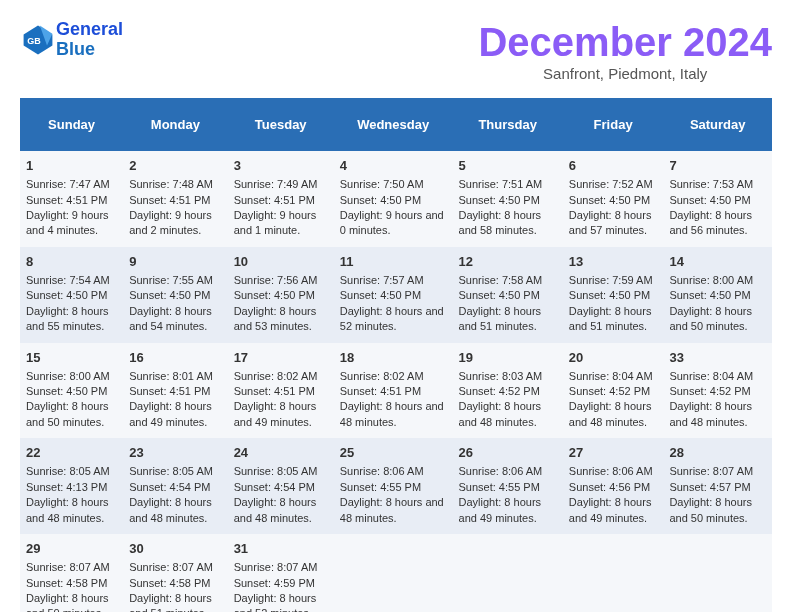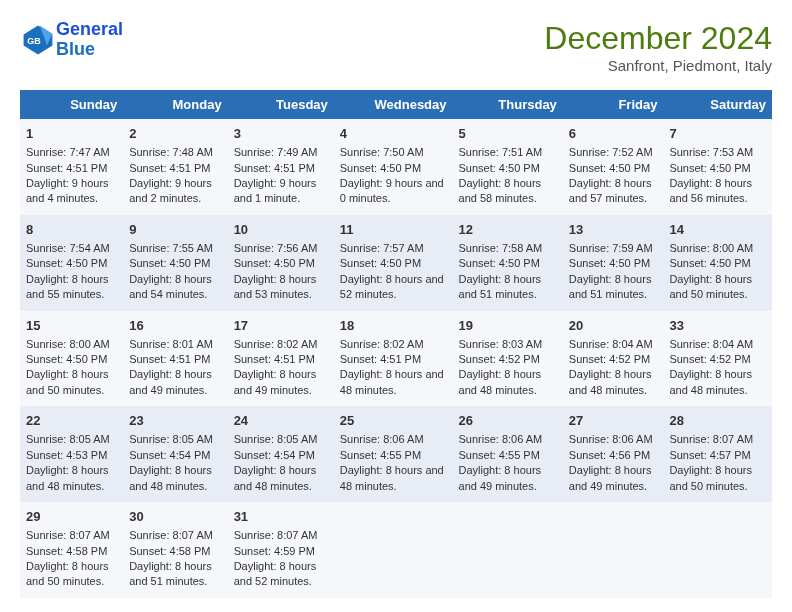--- a/index.html
+++ b/index.html
@@ -29,40 +29,41 @@
     }
     .logo-text span { color: #1d4ed8; }
     .logo-icon {
       width: 36px;
       height: 36px;
     }
     .title-block {
       text-align: right;
     }
     .main-title {
-      font-size: 32px;
-      font-weight: normal;
-      color: #4d7c0f;
+      font-size: 40px;
+      font-weight: bold;
+      color: #8b5cf6;
     }
     .subtitle {
       font-size: 15px;
       color: #555;
+      text-align: center;
     }
     table {
       width: 100%;
       border-collapse: collapse;
       font-size: 11px;
     }
     thead tr {
       background: #2a6eb5;
       color: #fff;
     }
     thead th {
-      padding: 7px 6px;
-      text-align: right;
+      padding: 19px 6px;
+      text-align: center;
       font-size: 13px;
       font-weight: bold;
     }
     tbody tr {
       vertical-align: top;
     }
     tbody tr:nth-child(odd) {
       background: #f5f7fa;
     }
     tbody tr:nth-child(even) {
@@ -136,21 +137,21 @@
       <tr>
         <td><span class="day-num">15</span><span>Sunrise: 8:00 AM</span><br><span>Sunset: 4:50 PM</span><br><span>Daylight: 8 hours and 50 minutes.</span></td>
         <td><span class="day-num">16</span><span>Sunrise: 8:01 AM</span><br><span>Sunset: 4:51 PM</span><br><span>Daylight: 8 hours and 49 minutes.</span></td>
         <td><span class="day-num">17</span><span>Sunrise: 8:02 AM</span><br><span>Sunset: 4:51 PM</span><br><span>Daylight: 8 hours and 49 minutes.</span></td>
         <td><span class="day-num">18</span><span>Sunrise: 8:02 AM</span><br><span>Sunset: 4:51 PM</span><br><span>Daylight: 8 hours and 48 minutes.</span></td>
         <td><span class="day-num">19</span><span>Sunrise: 8:03 AM</span><br><span>Sunset: 4:52 PM</span><br><span>Daylight: 8 hours and 48 minutes.</span></td>
         <td><span class="day-num">20</span><span>Sunrise: 8:04 AM</span><br><span>Sunset: 4:52 PM</span><br><span>Daylight: 8 hours and 48 minutes.</span></td>
         <td><span class="day-num">33</span><span>Sunrise: 8:04 AM</span><br><span>Sunset: 4:52 PM</span><br><span>Daylight: 8 hours and 48 minutes.</span></td>
       </tr>
       <tr>
-        <td><span class="day-num">22</span><span>Sunrise: 8:05 AM</span><br><span>Sunset: 4:53 PM</span><br><span>Daylight: 8 hours and 48 minutes.</span></td>
+        <td><span class="day-num">22</span><span>Sunrise: 8:05 AM</span><br><span>Sunset: 4:13 PM</span><br><span>Daylight: 8 hours and 48 minutes.</span></td>
         <td><span class="day-num">23</span><span>Sunrise: 8:05 AM</span><br><span>Sunset: 4:54 PM</span><br><span>Daylight: 8 hours and 48 minutes.</span></td>
         <td><span class="day-num">24</span><span>Sunrise: 8:05 AM</span><br><span>Sunset: 4:54 PM</span><br><span>Daylight: 8 hours and 48 minutes.</span></td>
         <td><span class="day-num">25</span><span>Sunrise: 8:06 AM</span><br><span>Sunset: 4:55 PM</span><br><span>Daylight: 8 hours and 48 minutes.</span></td>
         <td><span class="day-num">26</span><span>Sunrise: 8:06 AM</span><br><span>Sunset: 4:55 PM</span><br><span>Daylight: 8 hours and 49 minutes.</span></td>
         <td><span class="day-num">27</span><span>Sunrise: 8:06 AM</span><br><span>Sunset: 4:56 PM</span><br><span>Daylight: 8 hours and 49 minutes.</span></td>
         <td><span class="day-num">28</span><span>Sunrise: 8:07 AM</span><br><span>Sunset: 4:57 PM</span><br><span>Daylight: 8 hours and 50 minutes.</span></td>
       </tr>
       <tr>
         <td><span class="day-num">29</span><span>Sunrise: 8:07 AM</span><br><span>Sunset: 4:58 PM</span><br><span>Daylight: 8 hours and 50 minutes.</span></td>
         <td><span class="day-num">30</span><span>Sunrise: 8:07 AM</span><br><span>Sunset: 4:58 PM</span><br><span>Daylight: 8 hours and 51 minutes.</span></td>

